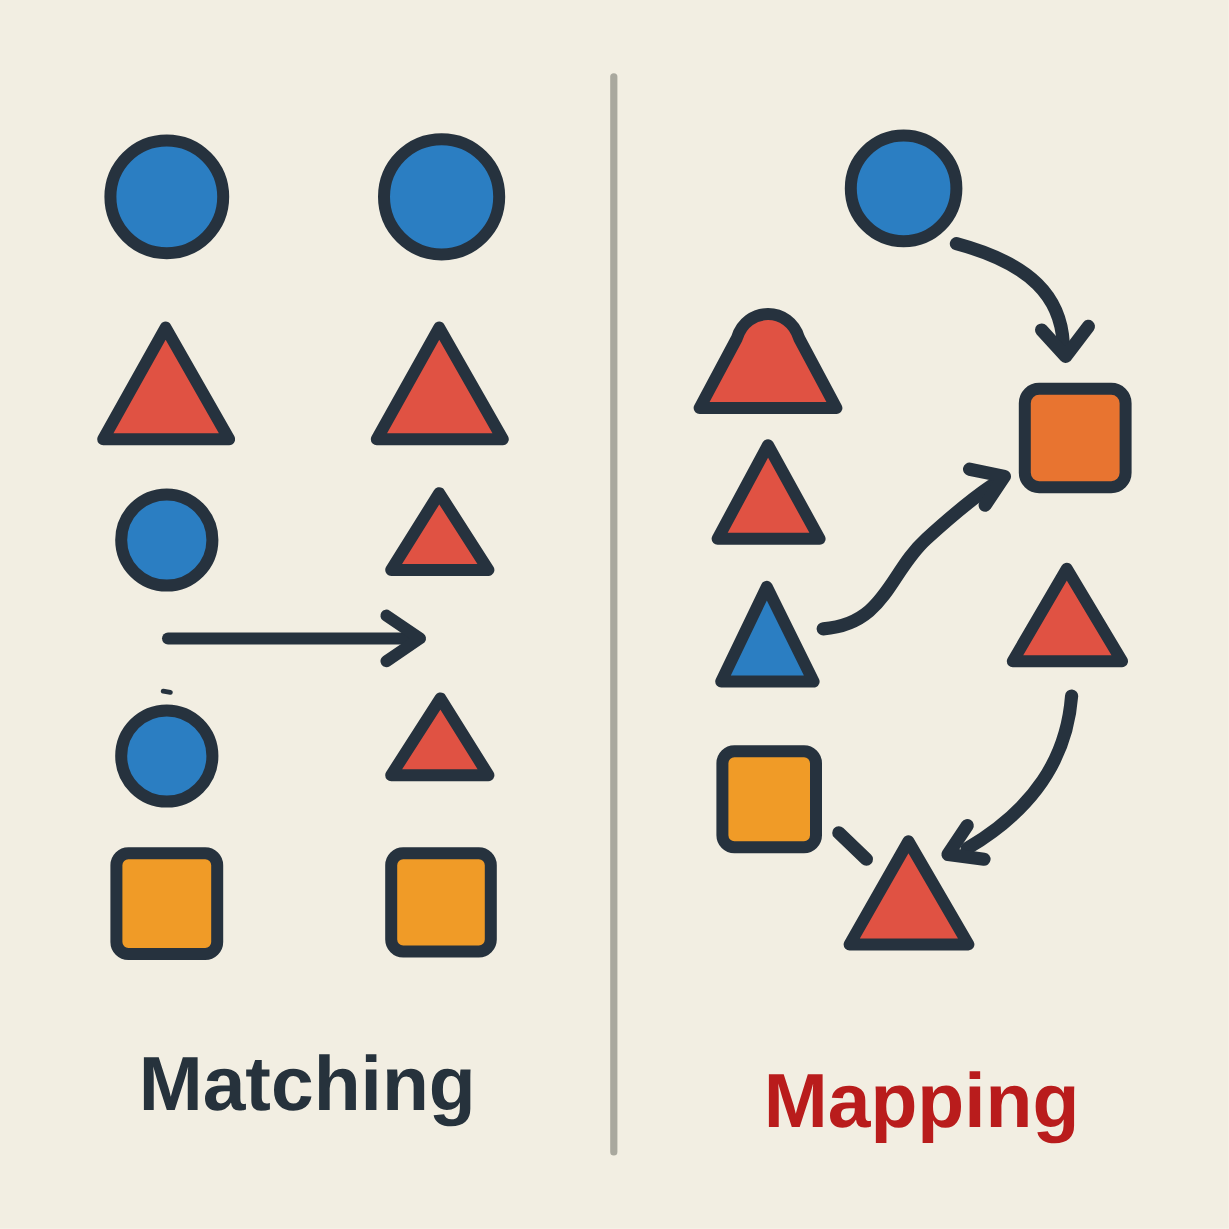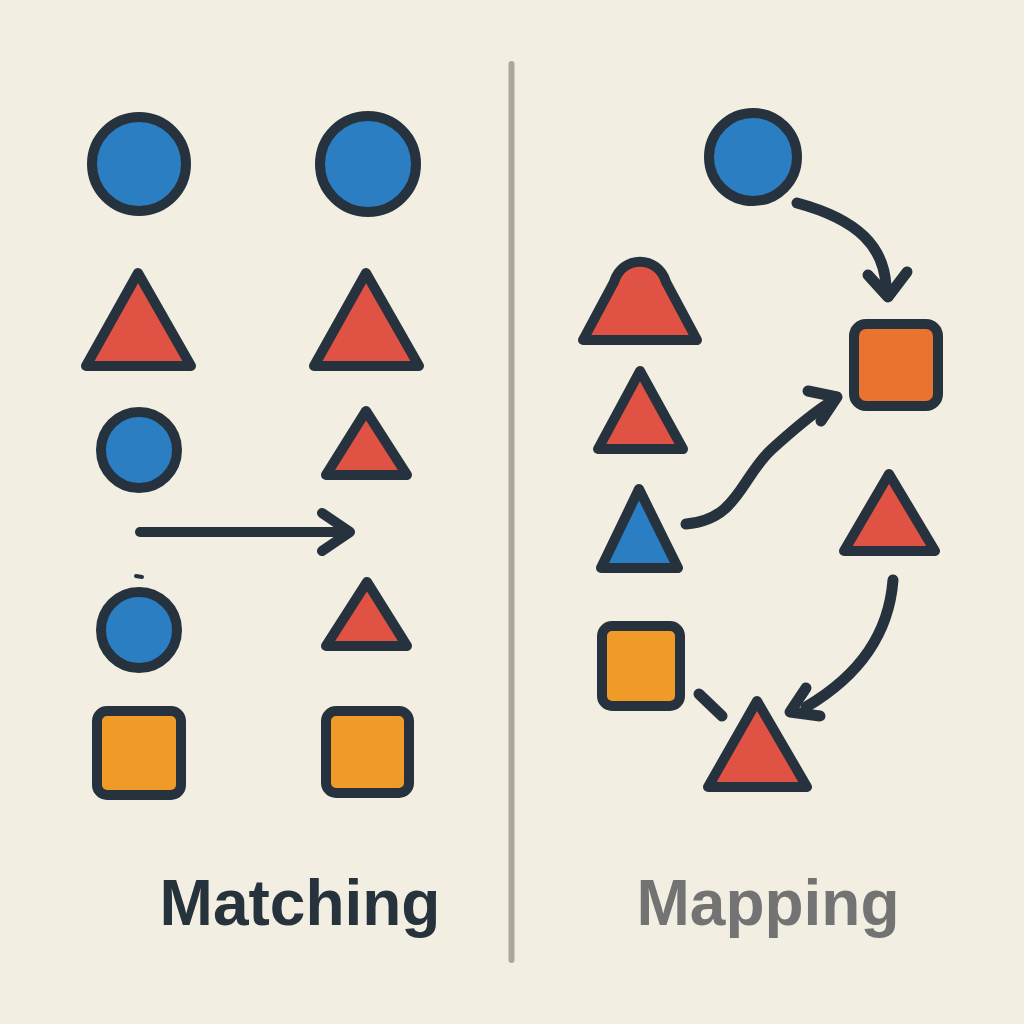--- a/index.html
+++ b/index.html
@@ -34,21 +34,20 @@
     text-align: center;
     font-weight: bold;
     font-size: 64px;
     letter-spacing: 0px;
     color: #26323c; 
     user-select: none;
   }
   #label-matching {
     left: 0;
     width: 512px;
-    padding-left: 44px;
   }
   #label-mapping {
     left: 512px;
     width: 512px;
   }
 </style>
 </head>
 <body>
 
 <div id="canvas" style="background: rgb(242, 238, 226);">
@@ -79,14 +78,14 @@
       <path d="M868 275 L888 297 L907 272" fill="none" stroke="#26323e" stroke-width="11" stroke-linecap="round" stroke-linejoin="round"></path>
       <path d="M686 524 C738 520 741 477 772 449 C793 430 808 417 826 405" fill="none" stroke="#26323e" stroke-width="11" stroke-linecap="round" stroke-linejoin="round"></path>
       <path d="M808 391 L837 397 L821 421" fill="none" stroke="#26323e" stroke-width="11" stroke-linecap="round" stroke-linejoin="round"></path>
       <path d="M893 580 C889 632 862 674 806 707" fill="none" stroke="#26323e" stroke-width="11" stroke-linecap="round" stroke-linejoin="round"></path>
       <path d="M806 688 L790 712 L820 716" fill="none" stroke="#26323e" stroke-width="11" stroke-linecap="round" stroke-linejoin="round"></path>
       <path d="M699 694 L722 716" fill="none" stroke="#26323e" stroke-width="11" stroke-linecap="round" stroke-linejoin="round"></path>
     </svg>
 
   <div id="label-matching" class="panel-label" style="color: rgb(38, 50, 60);">Matching</div>
 
-  <div id="label-mapping" class="panel-label" style="color: #737373;">Mapping</div>
+  <div id="label-mapping" class="panel-label" style="color: #b91c1c; margin-top: 14px;">Mapping</div>
 </div>
 
 </body></html>

